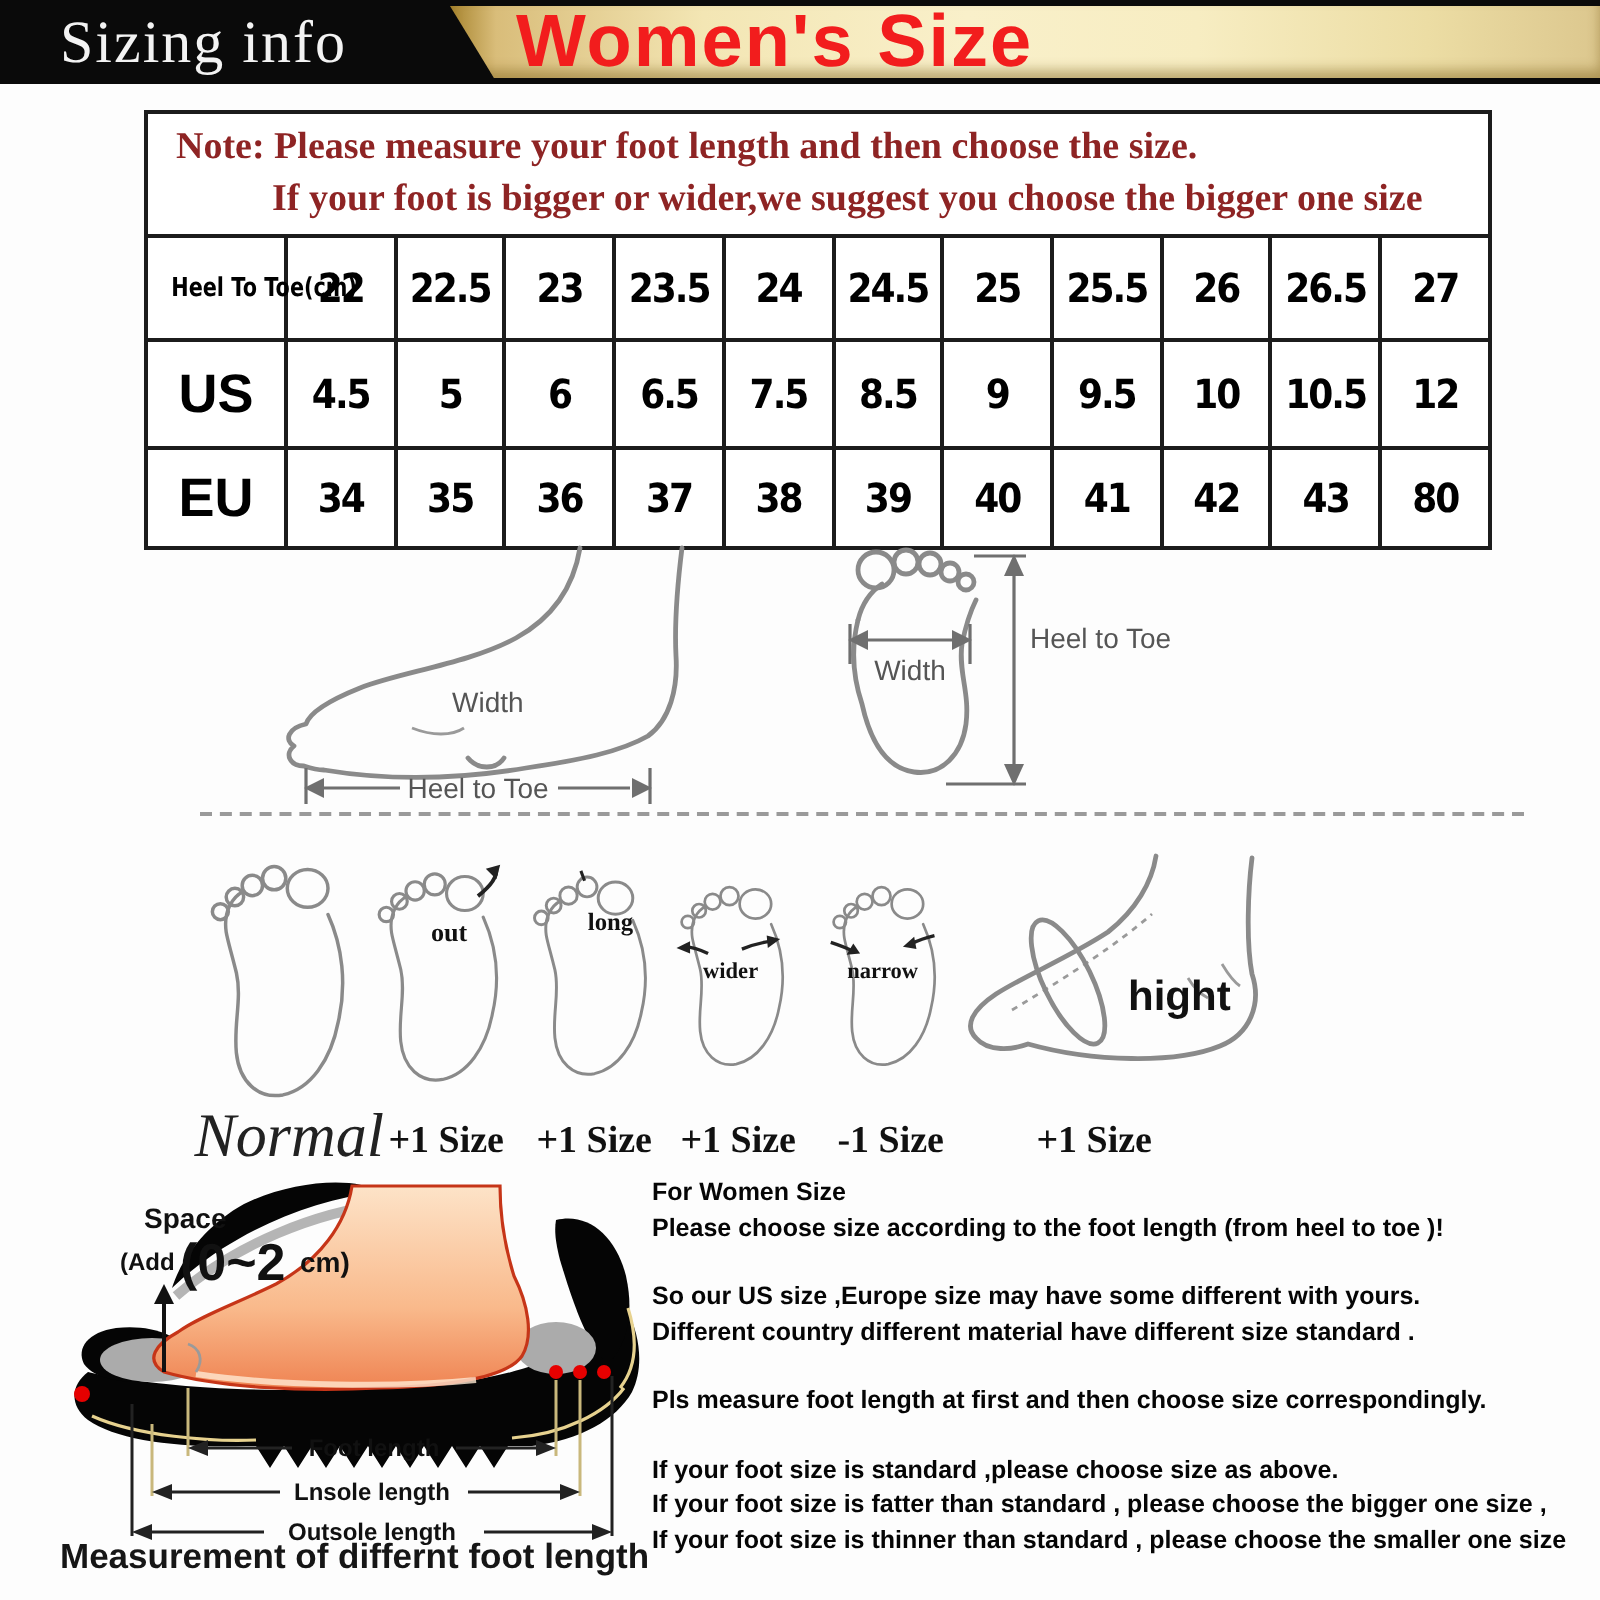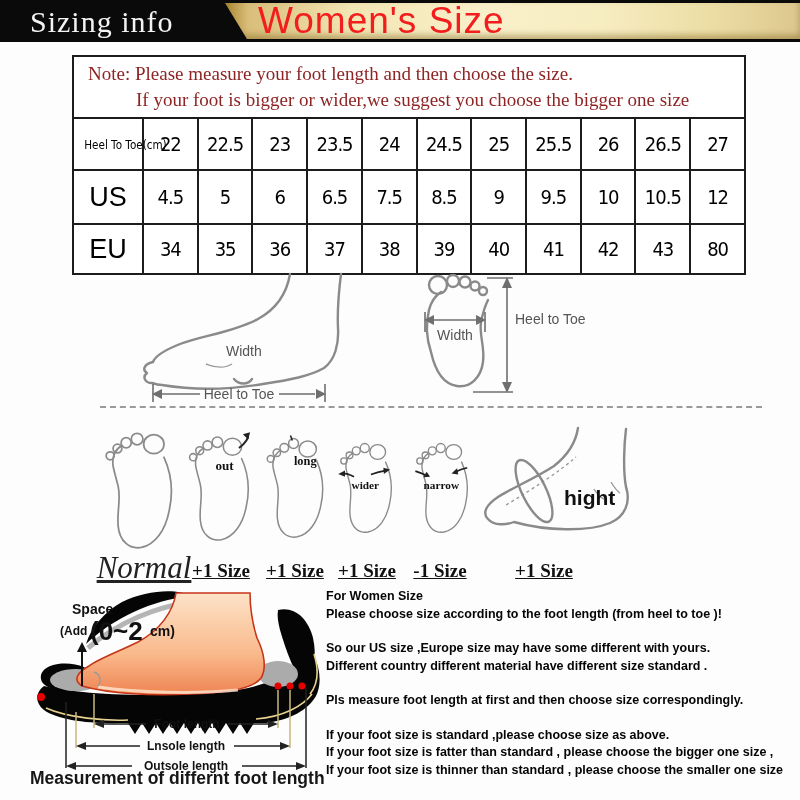--- a/index.html
+++ b/index.html
@@ -8,26 +8,26 @@
 
   
   .header{position:absolute;left:0;top:0;width:800px;height:42px;background:#0a0a0a;}
   .gold{position:absolute;left:225px;top:3px;width:575px;height:36px;
         background:linear-gradient(90deg,#a8852f 0%,#d9bd7a 4%,#f3e6b4 22%,#f9f0ca 45%,#f7edc2 65%,#ecdda4 85%,#dcc78e 100%);
         clip-path:polygon(0 0,100% 0,100% 100%,22px 100%);
         box-shadow:inset 0 -4px 6px rgba(120,90,20,.45);}
   .brand{position:absolute;left:30px;top:0;height:42px;line-height:44px;
          font-family:"Liberation Serif",serif;font-size:30px;color:#f3f3f3;letter-spacing:1px;}
   .title{position:absolute;left:258px;top:0;height:42px;line-height:42px;
-         font-size:37px;font-weight:normal;color:#f21d1d;letter-spacing:1px;}
+         font-size:37px;font-weight:bold;color:#f21d1d;letter-spacing:1px;}
 
   
   .size-table{position:absolute;left:72px;top:55px;width:674px;border-collapse:collapse;
               table-layout:fixed;background:#fff;}
-  .size-table td{border:2px solid #1c1c1c;text-align:center;vertical-align:middle;padding:0;}
+  .size-table td{border:2px solid #1c1c1c;text-align:center;vertical-align:middle;padding:0;font-weight:bold;}
   .note-cell{height:60px;text-align:left !important;}
   .note-line{font-family:"Liberation Serif",serif;color:#8e2424;font-size:19px;line-height:26px;
              padding-left:14px;white-space:nowrap;}
   .note-line.l2{padding-left:62px;}
   .rowlabel-small{height:50px;margin-top:43px;}
   .rowlabel-small span{display:inline-block;transform:scaleX(.8);font-size:13px;white-space:nowrap;
                        font-family:"DejaVu Sans",sans-serif;}
   .rowlabel-big{font-size:27px;font-family:"Liberation Sans",sans-serif;}
   .num{font-family:"DejaVu Sans",sans-serif;font-stretch:condensed;font-size:20px;letter-spacing:-1px;}
   .r-us td{height:52px;margin-left:17px;}
@@ -36,21 +36,21 @@
   
   svg{position:absolute;overflow:visible;}
   .sk{stroke:#8a8a8a;stroke-width:2.4;fill:none;stroke-linecap:round;stroke-linejoin:round;}
   .sk-thin{stroke:#9a9a9a;stroke-width:1.4;fill:none;}
   .dim{stroke:#6f6f6f;stroke-width:1.6;fill:none;}
   .dimhead{fill:#6f6f6f;stroke:none;}
   .dimtxt{font-family:"Liberation Sans",sans-serif;font-size:14px;fill:#555;}
   .ftype{font-family:"Liberation Serif",serif;font-weight:bold;font-size:20px;fill:#111;}
   .dotted-line{position:absolute;left:100px;top:406px;width:662px;border-top:2px dashed #9a9a9a;}
 
-  .lbl{position:absolute;text-align:center;text-decoration:underline;}
+  .lbl{position:absolute;text-align:right;}
   .normal-lbl{font-family:"Liberation Serif",serif;font-style:italic;font-size:31px;color:#222;}
   .size-lbl{font-family:"Liberation Serif",serif;font-weight:bold;font-size:19px;color:#111;}
 
   
   .mtxt{font-family:"Liberation Sans",sans-serif;font-weight:bold;fill:#111;}
   .caption{position:absolute;left:30px;top:768px;width:330px;
            font-size:17.5px;font-weight:bold;color:#161616;}
 
   
   .advice{position:absolute;left:326px;top:588px;width:470px;

